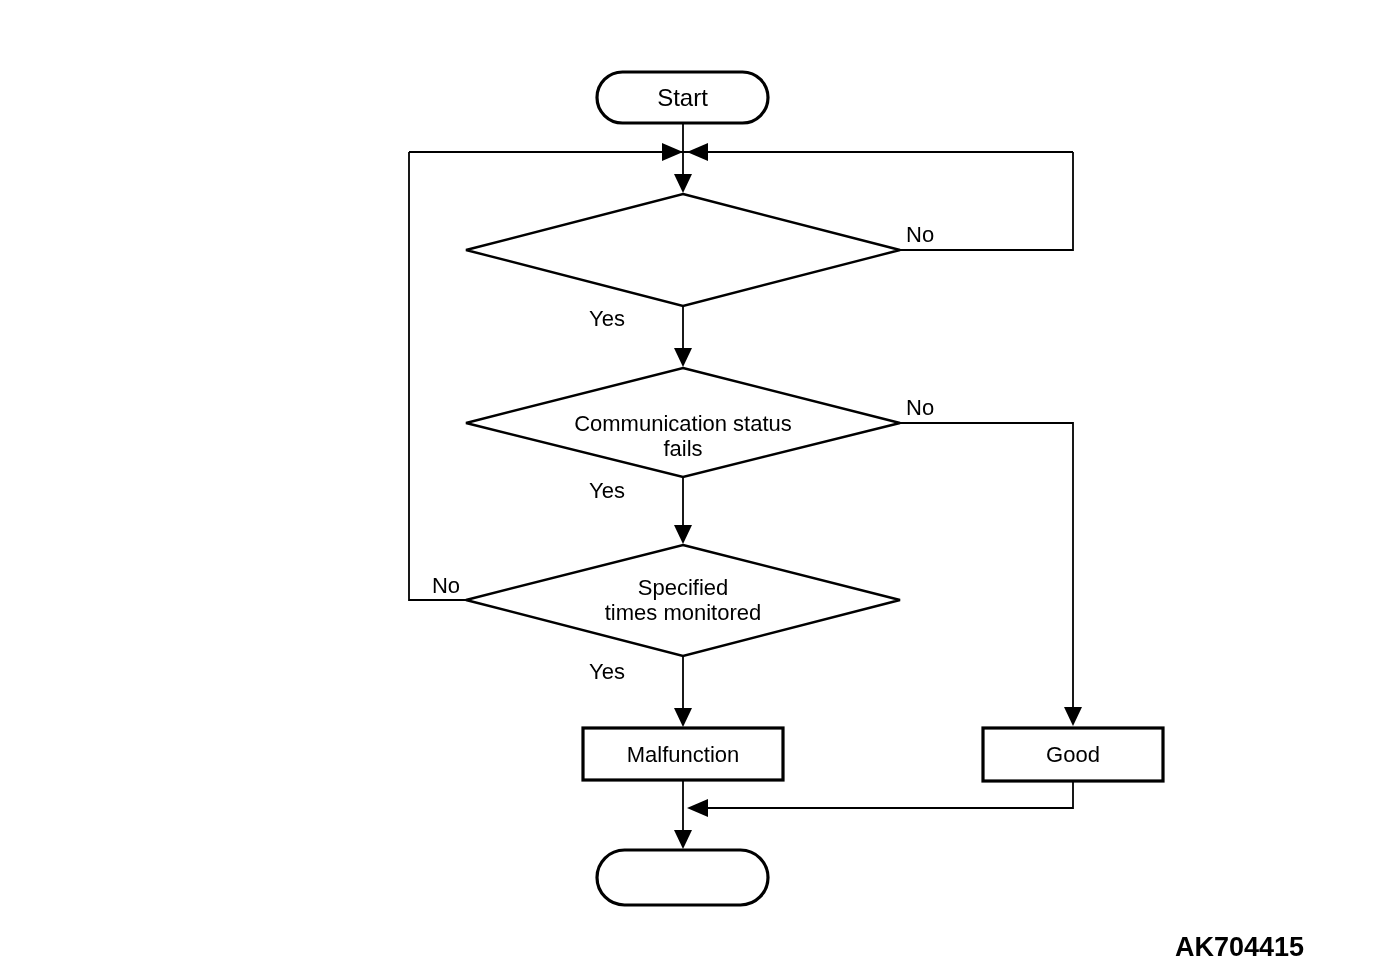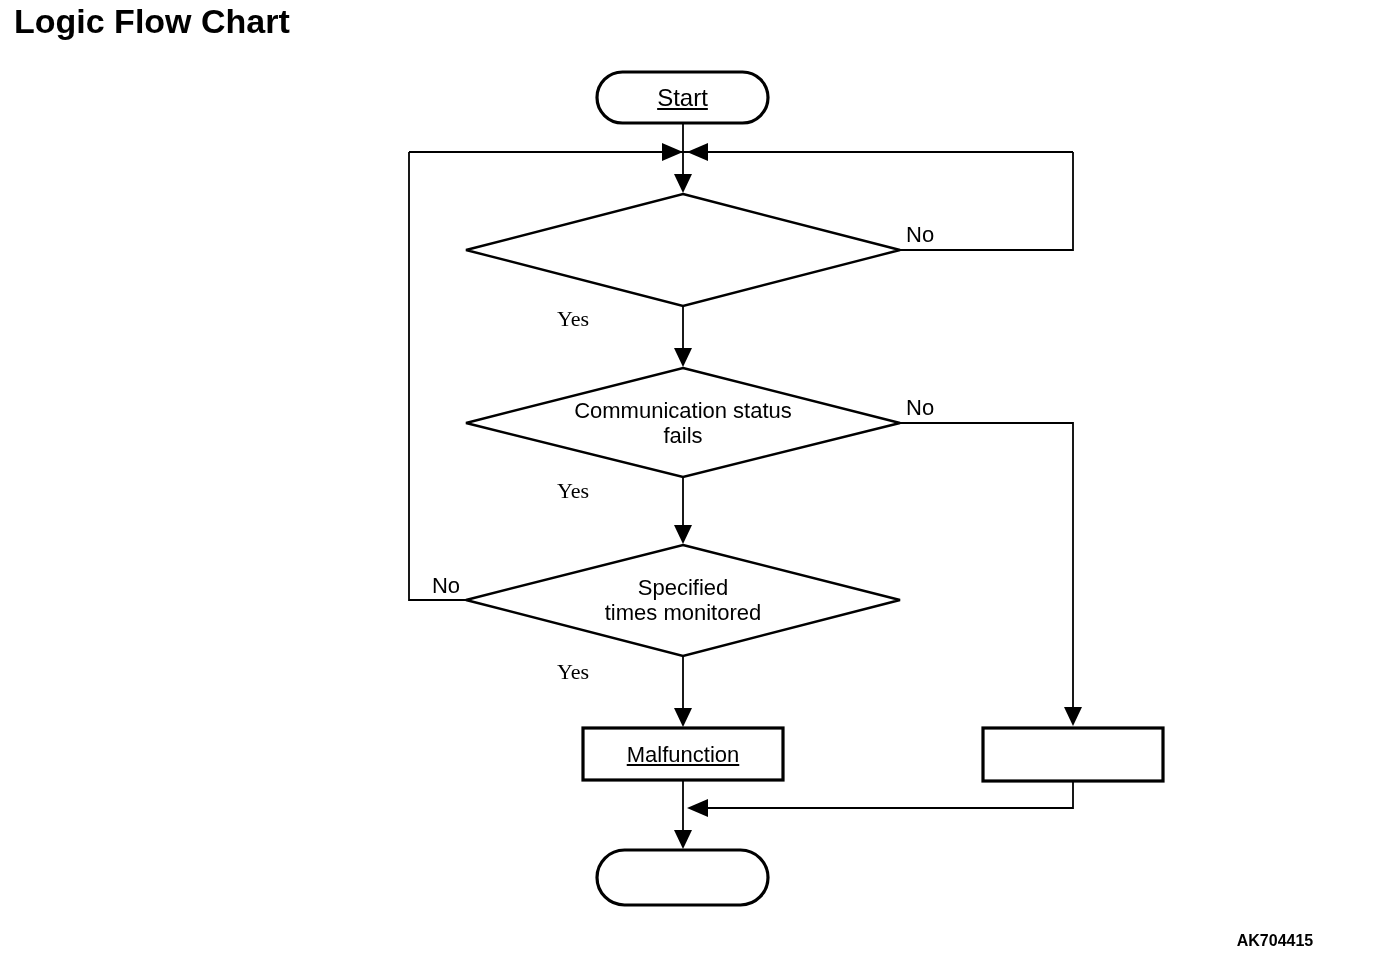--- a/index.html
+++ b/index.html
@@ -35,42 +35,40 @@
     position: absolute;
     font-size: 22px;
     line-height: 25px;
     white-space: pre-line;
     text-align: center;
   }
   .flex-center {
     display: flex;
     align-items: center;
     justify-content: center;
-    text-decoration: underline;
   }
   .terminator-label { font-size: 24px; }
-  .branch-yes { text-align: left; font-family: Liberation Serif, serif; }
+  .branch-yes { text-align: center; }
   .branch-no-left { text-align: right; }
   .branch-no-right { text-align: left; }
   .figure-id {
     position: absolute;
     left: 1175px;
     top: 932px;
     width: 200px;
-    text-align: center;
-    font-size: 16px;
+    text-align: left;
+    font-size: 27px;
     font-weight: bold;
   }
 </style>
 </head>
 <body>
 
 <div class="canvas">
 
-  <h1 class="title">Logic Flow Chart</h1>
 
   <svg class="diagram" width="1392" height="972" viewBox="0 0 1392 972">
 
     <polyline class="edge" points="683,123 683,190"></polyline>
     <polyline class="edge" points="409,152 1073,152"></polyline>
     <polyline class="edge" points="466,600 409,600 409,152"></polyline>
     <polyline class="edge" points="900,250 1073,250 1073,152"></polyline>
     <polyline class="edge" points="683,306 683,364"></polyline>
     <polyline class="edge" points="900,423 1073,423 1073,723"></polyline>
     <polyline class="edge" points="683,477 683,541"></polyline>
@@ -93,28 +91,29 @@
     <polygon class="arrowhead" points="683,544 674,525 692,525"></polygon>
     <polygon class="arrowhead" points="683,727 674,708 692,708"></polygon>
     <polygon class="arrowhead" points="1073,726 1064,707 1082,707"></polygon>
     <polygon class="arrowhead" points="687,808 708,799 708,817"></polygon>
     <polygon class="arrowhead" points="683,849 674,830 692,830"></polygon>
   </svg>
 
   <div class="label flex-center terminator-label" style="left:597px; top:72px; width:171px; height:51px;">Start</div>
 
 
-  <div class="label" style="left:508px; top:398px; width:350px;">Communication status
+  <div class="label" style="left:508px; top:411px; width:350px;">Communication status
 fails</div>
 
   <div class="label flex-center" style="left:583px; top:728px; width:200px; height:52px;">Malfunction</div>
 
   <div class="label" style="left:533px; top:575px; width:300px;">Specified
 times monitored</div>
 
+  <div class="label flex-center" style="left:983px; top:728px; width:180px; height:53px;">Good</div>
 
 
   <div class="label branch-yes" style="left:557px; top:306px; width:100px;">Yes</div>
   <div class="label branch-no-right" style="left:906px; top:222px; width:60px;">No</div>
 
   <div class="label branch-yes" style="left:557px; top:478px; width:100px;">Yes</div>
   <div class="label branch-no-right" style="left:906px; top:395px; width:60px;">No</div>
 
   <div class="label branch-yes" style="left:557px; top:659px; width:100px;">Yes</div>
   <div class="label branch-no-left" style="left:420px; top:573px; width:40px;">No</div>

